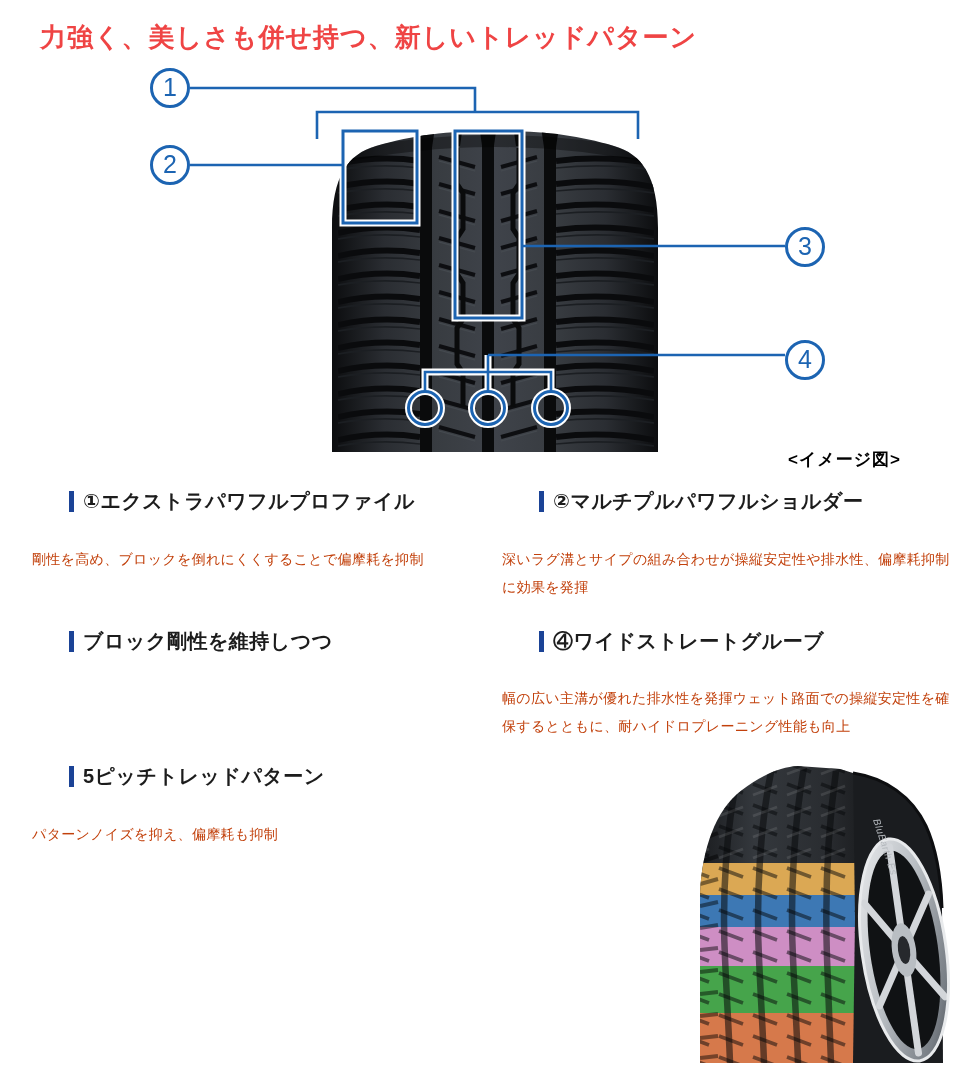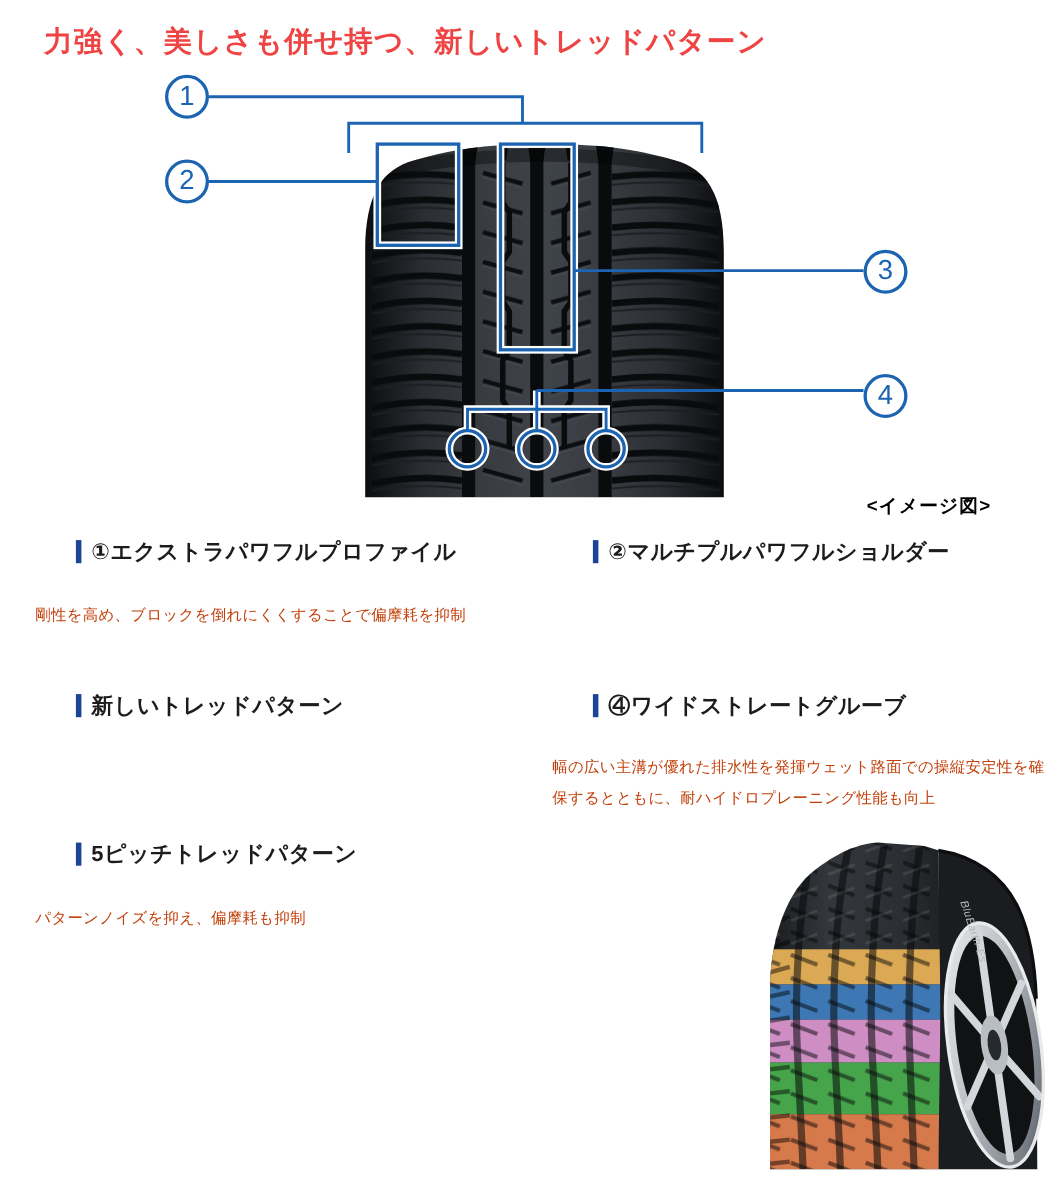--- a/index.html
+++ b/index.html
@@ -149,26 +149,27 @@
     <h2>①エクストラパワフルプロファイル</h2>
   </div>
   <p class="sec-body">剛性を高め、ブロックを倒れにくくすることで偏摩耗を抑制</p>
 </section>
 
 <section class="section s2">
   <div class="sec-head">
     <span class="sec-bar"></span>
     <h2>②マルチプルパワフルショルダー</h2>
   </div>
+  <p class="sec-body">深いラグ溝とサイプの組み合わせが操縦安定性や排水性、偏摩耗抑制に効果を発揮</p>
 </section>
 
 <section class="section s3">
   <div class="sec-head">
     <span class="sec-bar"></span>
-    <h2>新しいトレッドパターン</h2>
+    <h2>ブロック剛性を維持しつつ</h2>
   </div>
 </section>
 
 <section class="section s4">
   <div class="sec-head">
     <span class="sec-bar"></span>
     <h2>④ワイドストレートグルーブ</h2>
   </div>
   <p class="sec-body">幅の広い主溝が優れた排水性を発揮ウェット路面での操縦安定性を確保するとともに、耐ハイドロプレーニング性能も向上</p>
 </section>

